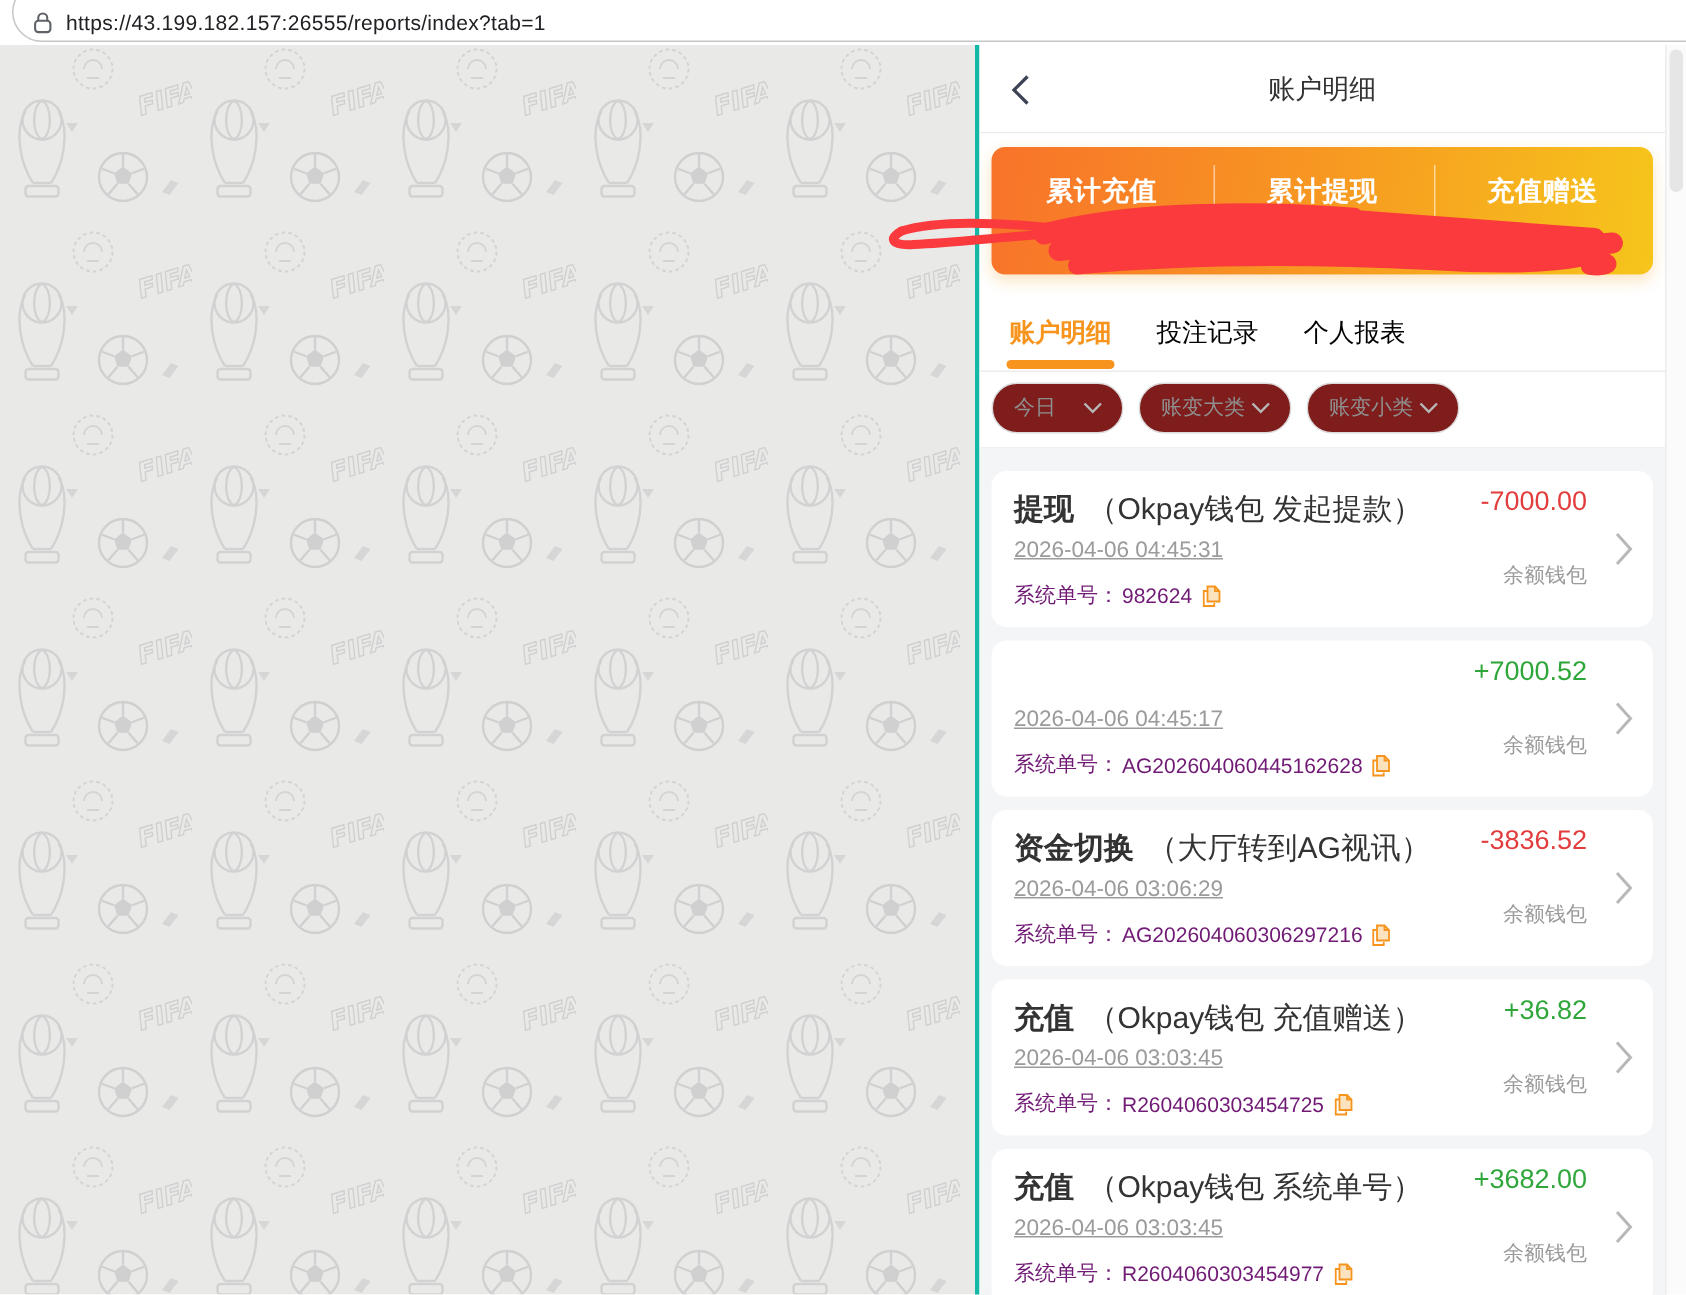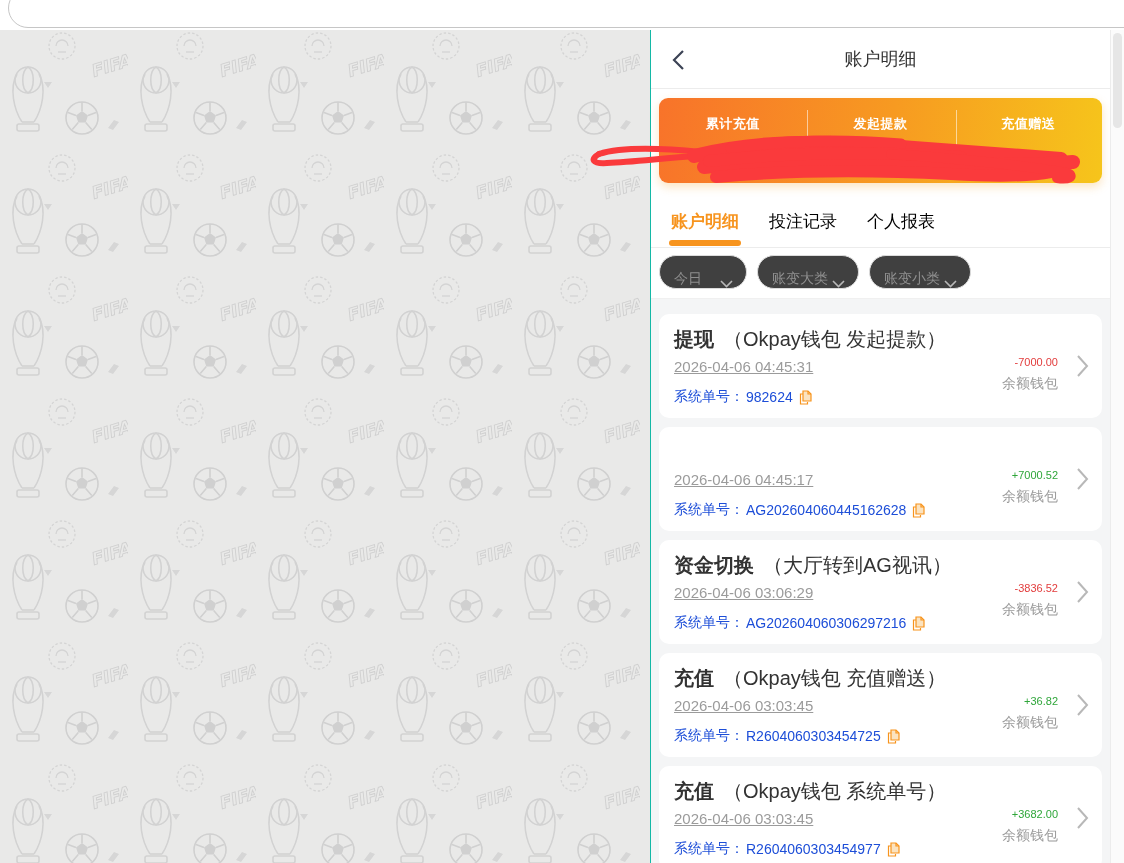--- a/index.html
+++ b/index.html
@@ -13,77 +13,86 @@
               border:1px solid #c6c6c6; border-radius:20px; background:#fff; }
   .bar-content { position:absolute; left:22px; top:0; height:29px;
                  display:flex; align-items:center; gap:9px; z-index:2; }
   .url-text { font-size:14px; color:#202124; letter-spacing:.2px; }
 
   
   .bg-area { position:absolute; left:0; top:30px; width:650px; height:833px; }
 
   
   .panel { position:absolute; left:650px; top:30px; width:460px; height:833px;
-           background:#fff; border-left:1px solid #14b8a6; }
+           background:#fff; border-left:3px solid #14b8a6; }
   .scroll-strip { position:absolute; left:1110px; top:30px; width:14px; height:833px;
                   background:#fbfbfb; border-left:1px solid #ececec; z-index:15; }
   .scroll-thumb { position:absolute; left:2px; top:3px; width:9px; height:95px;
                   background:#e6e6e6; border-radius:5px; }
 
   .app-header { height:59px; border-bottom:1px solid #ececec; position:relative; background:#fff; }
   .back-btn { position:absolute; left:20px; top:19px; width:16px; height:22px; cursor:pointer; }
   .header-title { text-align:center; line-height:59px; font-size:18px; color:#333; }
 
   
   .summary-section { position:relative; padding:9px 8px 13px; background:#fff; }
   .summary-card { height:85px; border-radius:9px; position:relative;
                   background:linear-gradient(97deg,#f8732a 0%,#f79a21 52%,#f6c51b 100%);
                   box-shadow:0 4px 10px rgba(246,160,40,.28); }
   .stats { display:flex; padding-top:17px; }
-  .stat { flex:1; text-align:center; color:#fff; font-size:13px; font-weight:bold; letter-spacing:.5px; }
+  .stat { flex:1; text-align:center; color:#fff; font-size:18px; font-weight:bold; letter-spacing:.5px; }
   .v-divider { position:absolute; top:12px; bottom:15px; width:1px; background:rgba(255,255,255,.55); }
   .v-divider.d1 { left:33.5%; } .v-divider.d2 { left:67%; }
   .scribble-svg { position:absolute; left:-62px; top:45px; width:505px; height:54px;
                   z-index:6; pointer-events:none; }
 
   
   .tabs-row { display:flex; gap:30px; padding-left:20px; height:52px; align-items:stretch;
               border-bottom:1px solid #ececec; background:#fff; }
   .tab { font-size:17px; color:#000000; line-height:52px; position:relative; cursor:pointer; }
   .tab.active { color:#f7941e; font-weight:bold; }
   .tab.active::after { content:""; position:absolute; left:-2px; right:-2px; bottom:1px;
                        height:6px; border-radius:3px; background:#f7941e; }
 
   
   .filters-row { display:flex; gap:10px; padding:7px 0 9px 8px; background:#fff;
                  border-bottom:1px solid #f0f0f0; }
-  .pill { height:34px; border:1px solid #dcdcdc; border-radius:17px; background:#404040;
-          display:flex; align-items:flex-end; justify-content:space-between;
+  .pill { height:34px; border:1px solid #dcdcdc; border-radius:17px; background:#7f1d1d;
+          display:flex; align-items:center; justify-content:space-between;
           padding:0 13px 0 14px; color:#8f8f8f; font-size:14px; cursor:pointer; }
   .pill.w1 { width:88px; } .pill.w2 { width:102px; } .pill.w3 { width:102px; }
 
   
   .list { background:#f4f5f6; padding:15px 8px 0; min-height:565px; }
   .tx-card { background:#fff; border-radius:10px; height:104px; margin-bottom:9px;
              position:relative; cursor:pointer; }
   .tx-title { position:absolute; left:15px; top:12px; font-size:20px; color:#333; white-space:nowrap; }
   .tx-type { font-weight:bold; }
   .tx-sub { margin-left:9px; font-weight:normal; }
   .tx-date { position:absolute; left:15px; top:44px; font-size:15px; color:#9b9b9b;text-decoration:underline; }
-  .tx-order { position:absolute; left:15px; top:74px; font-size:14px; color:#1d4ed8;
+  .tx-order { position:absolute; left:15px; top:74px; font-size:14px; color:#701a75;
               display:flex; align-items:center; gap:6px; }
-  .tx-amount { position:absolute; right:44px; top:42px; font-size:11px; }
+  .tx-amount { position:absolute; right:44px; top:10px; font-size:18px; }
   .tx-wallet { position:absolute; right:44px; top:61px; font-size:14px; color:#9b9b9b; }
   .tx-chevron { position:absolute; right:12px; top:40px; width:14px; height:24px; }
 </style>
 </head>
 <body>
 
 <div class="browser-bar">
   <div class="url-pill"></div>
+  <div class="bar-content">
+    <span style="display:flex;">
+      <svg width="13" height="16" viewBox="0 0 13 16" fill="none" stroke="#5f6368" stroke-width="1.4">
+        <path d="M3.5,7 V5 a3,3 0 0 1 6,0 V7"></path>
+        <rect x="1.4" y="6.8" width="10.2" height="7.6" rx="2.2"></rect>
+      </svg>
+    </span>
+    <span class="url-text">https://43.199.182.157:26555/reports/index?tab=1</span>
+  </div>
 </div>
 
 <div class="bg-area">
   <svg width="650" height="833">
     <defs>
       <pattern id="fifaTile" width="128" height="122" patternUnits="userSpaceOnUse">
 
         <g stroke="#d2d2d2" fill="none" stroke-width="1.6">
           <circle cx="28" cy="50" r="13"></circle>
           <path d="M28,37 C21,41 21,59 28,63 M28,37 C35,41 35,59 28,63"></path>
@@ -123,21 +132,21 @@
         <path d="M12,2 L3,11 L12,20"></path>
       </svg>
     </span>
     <div class="header-title">账户明细</div>
   </div>
 
   <div class="summary-section">
     <div class="summary-card">
       <div class="stats">
         <div class="stat">累计充值</div>
-        <div class="stat">发起提款</div>
+        <div class="stat">累计提现</div>
         <div class="stat">充值赠送</div>
       </div>
       <div class="v-divider d1"></div>
       <div class="v-divider d2"></div>
     </div>
 
     <svg class="scribble-svg" viewBox="0 0 505 54" fill="none" stroke="#fa3a3c" stroke-linecap="round">
       <path d="M10,20 C1,25 3,30 18,29 C45,28 75,24 108,22" stroke-width="6"></path>
       <path d="M10,20 C32,13 72,14 112,18" stroke-width="6"></path>
       <path d="M105,22 C160,8 230,6 300,12 C360,17 422,21 472,25" stroke-width="14"></path>

